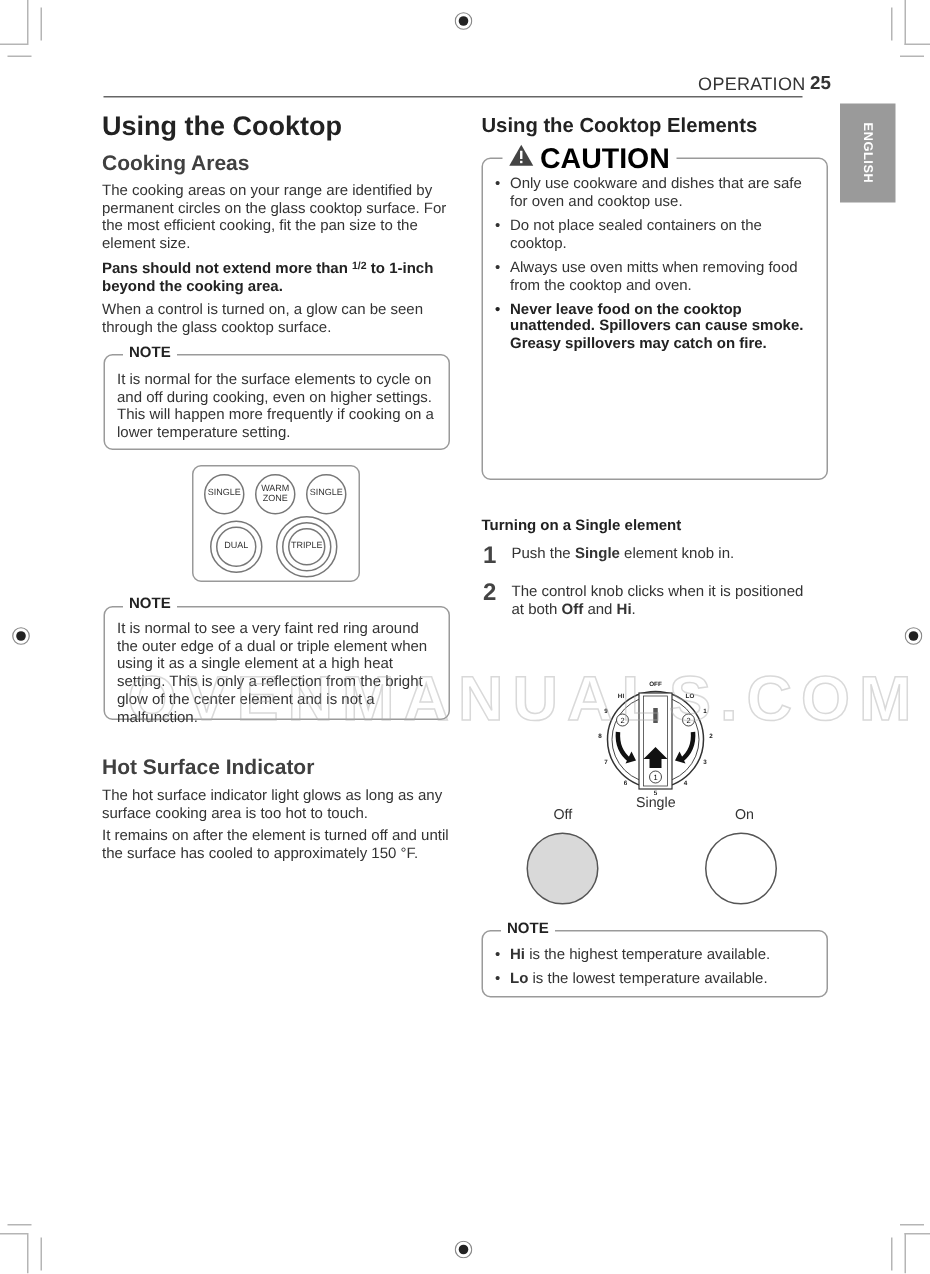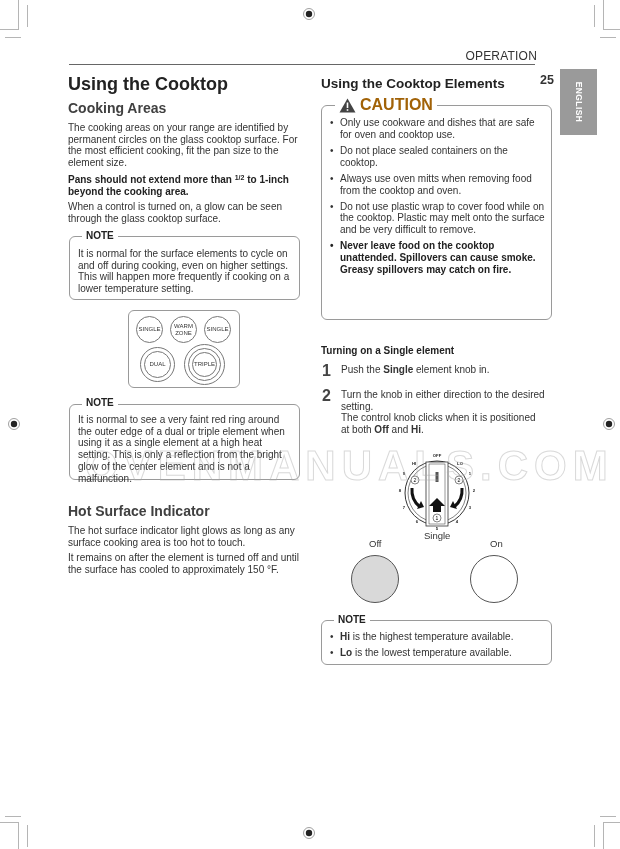--- a/index.html
+++ b/index.html
@@ -8,37 +8,37 @@
     background: #ffffff; color: #2a2a2a;
     font-family: "Liberation Sans", sans-serif;
   }
   .abs { position: absolute; }
   
   .crop-h { position: absolute; height: 1px; background: #b5b5b5; }
   .crop-v { position: absolute; width: 1px; background: #b5b5b5; }
   .reg { position: absolute; width: 12px; height: 12px; }
 
   .header-label { position: absolute; right: 83px; top: 49px; font-size: 12px; color: #333; letter-spacing: 0.2px; }
-  .header-num { position: absolute; left: 540px; top: 48px; font-size: 12.5px; font-weight: bold; color: #333; margin-top: 25px; }
+  .header-num { position: absolute; left: 540px; top: 48px; font-size: 12.5px; font-weight: bold; color: #333; }
   .header-rule { position: absolute; left: 69px; top: 64px; width: 466px; height: 1px; background: #666; }
   .lang-tab { position: absolute; left: 560px; top: 69px; width: 37px; height: 66px; background: #9a9a9a; }
   .lang-tab span { position: absolute; left: 50%; top: 50%; transform: translate(-50%,-50%) rotate(90deg);
     color: #fff; font-size: 8.5px; font-weight: bold; letter-spacing: 0.4px; white-space: nowrap; }
 
   .h1 { position: absolute; left: 68px; top: 74px; font-size: 18px; font-weight: bold; color: #222; }
   .h2 { position: absolute; font-size: 14px; font-weight: bold; color: #404040; }
   .h2r { position: absolute; font-size: 13.5px; font-weight: bold; color: #222; }
   .p { position: absolute; font-size: 10px; line-height: 11.7px; color: #333; }
 
   .box { position: absolute; border: 1px solid #9a9a9a; border-radius: 6px; }
   .box-label { position: absolute; background: #fff; padding: 0 4px; font-size: 10px; font-weight: bold; color: #222; }
   .box-text { position: absolute; font-size: 10px; line-height: 11.7px; color: #333; }
 
   .caution-label { position: absolute; left: 335px; top: 96px; background: #fff; padding: 0 4px;
-    font-size: 16px; font-weight: bold; color: #a16207; display: flex; align-items: center; gap: 4px; }
+    font-size: 19px; font-weight: bold; color: #000000; display: flex; align-items: flex-start; gap: 4px; }
   ul.blist { list-style: none; margin: 0; padding: 0; }
   ul.blist li { position: relative; padding-left: 10px; margin-bottom: 4.5px; font-size: 10px; line-height: 11.7px; color: #333; }
   ul.blist li::before { content: "•"; position: absolute; left: 0; top: 0; }
   ul.blist li.bold { font-weight: bold; color: #222; }
 
   .step-num { position: absolute; font-size: 16px; font-weight: bold; color: #444; }
   .step-text { position: absolute; font-size: 10px; line-height: 11.7px; color: #333; }
 
   .cooktop { position: absolute; left: 128px; top: 310px; width: 110px; height: 76px; border: 1px solid #999; border-radius: 6px; }
   .burner { position: absolute; border: 1px solid #777; border-radius: 50%; display: flex; align-items: center; justify-content: center;
@@ -135,32 +135,30 @@
       <path d="M8.5 0.5 L16.5 14.5 L0.5 14.5 Z" fill="#444"></path>
       <rect x="7.7" y="4.5" width="1.6" height="5.5" fill="#fff"></rect>
       <rect x="7.7" y="11.2" width="1.6" height="1.6" fill="#fff"></rect>
     </svg>
   <span>CAUTION</span>
 </div>
 <ul class="blist" style="position:absolute;left:330px;top:117px;width:216px;">
   <li>Only use cookware and dishes that are safe for oven and cooktop use.</li>
   <li>Do not place sealed containers on the cooktop.</li>
   <li>Always use oven mitts when removing food from the cooktop and oven.</li>
-  <li>Do not use plastic wrap to cover food while on the cooktop. Plastic may melt onto the surface and be very difficult to remove.</li>
   <li class="bold">Never leave food on the cooktop unattended. Spillovers can cause smoke. Greasy spillovers may catch on fire.</li>
 </ul>
 
 <div class="p" style="left:321px;top:345px;font-weight:bold;color:#222;">Turning on a Single element</div>
 
 <div class="step-num" style="left:322px;top:362px;">1</div>
 <div class="step-text" style="left:341px;top:364px;width:210px;"><span>Push the </span><b>Single</b><span> element knob in.</span></div>
 
 <div class="step-num" style="left:322px;top:387px;">2</div>
 <div class="step-text" style="left:341px;top:389px;width:205px;">
-  <div>Turn the knob in either direction to the desired setting.</div>
   <div><span>The control knob clicks when it is positioned at both </span><b>Off</b><span> and </span><b>Hi</b><span>.</span></div>
 </div>
 
 <svg class="abs" style="left:393px;top:450px;" width="88" height="82" viewBox="0 0 88 82">
   <circle cx="44" cy="43" r="32" fill="#fff" stroke="#333" stroke-width="1"></circle>
   <circle cx="44" cy="43" r="29" fill="none" stroke="#333" stroke-width="0.6"></circle>
   <rect x="33" y="12" width="22" height="64" fill="#fff" stroke="#333" stroke-width="0.8"></rect>
   <rect x="36" y="14" width="16" height="60" fill="none" stroke="#333" stroke-width="0.5"></rect>
   <rect x="42.5" y="22" width="3" height="10" fill="#555"></rect>
   <path d="M44 48 L52 56 L48 56 L48 62 L40 62 L40 56 L36 56 Z" fill="#111"></path>

